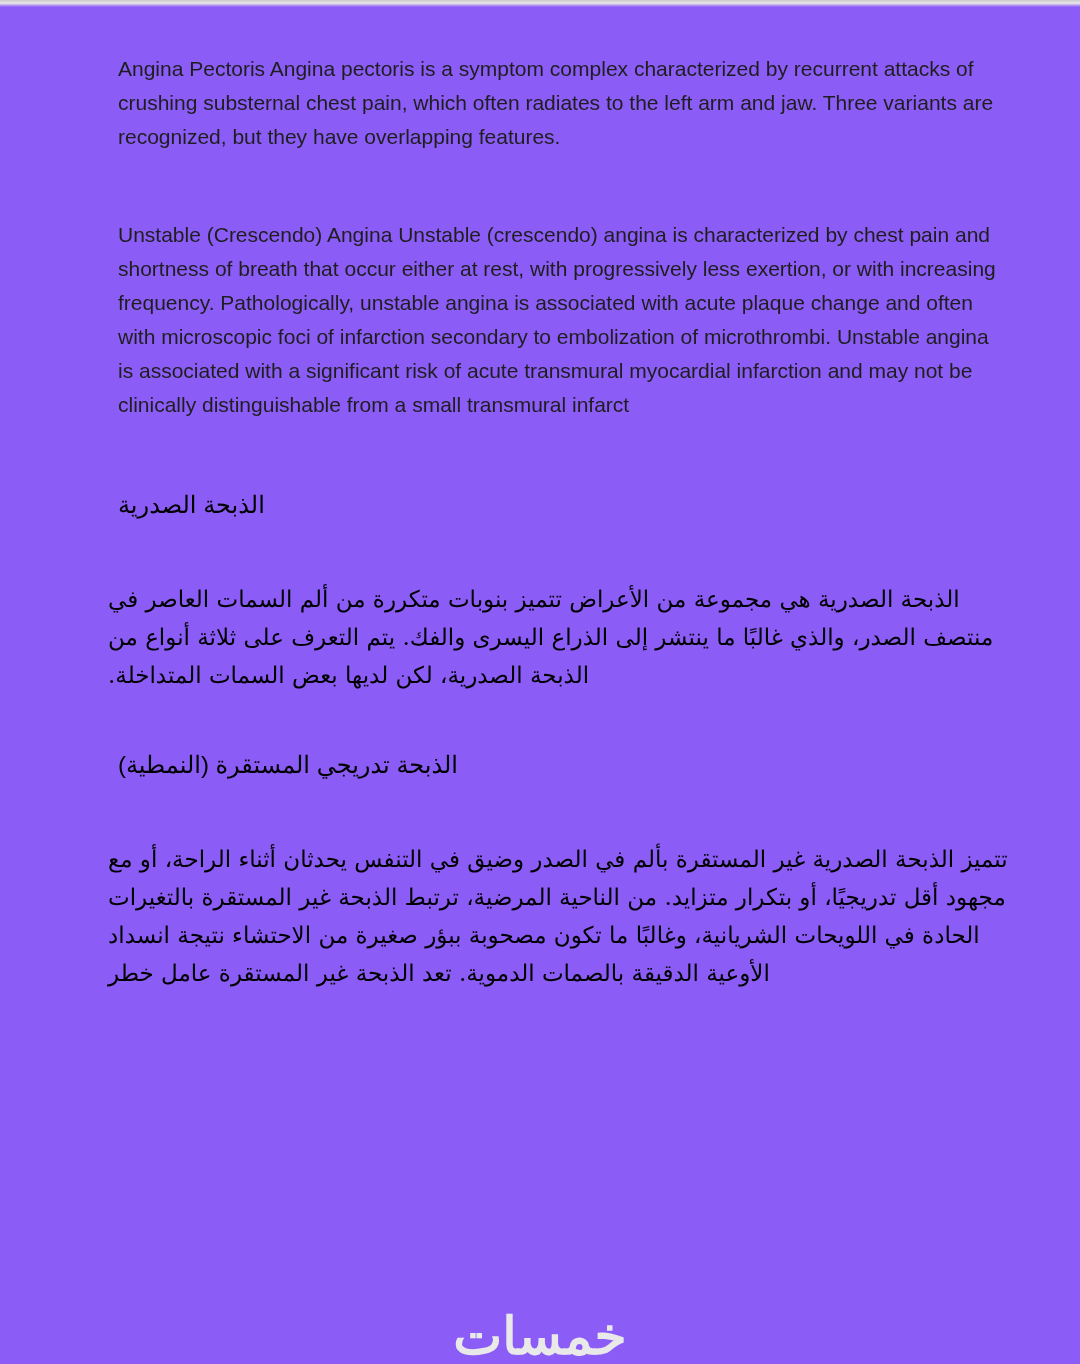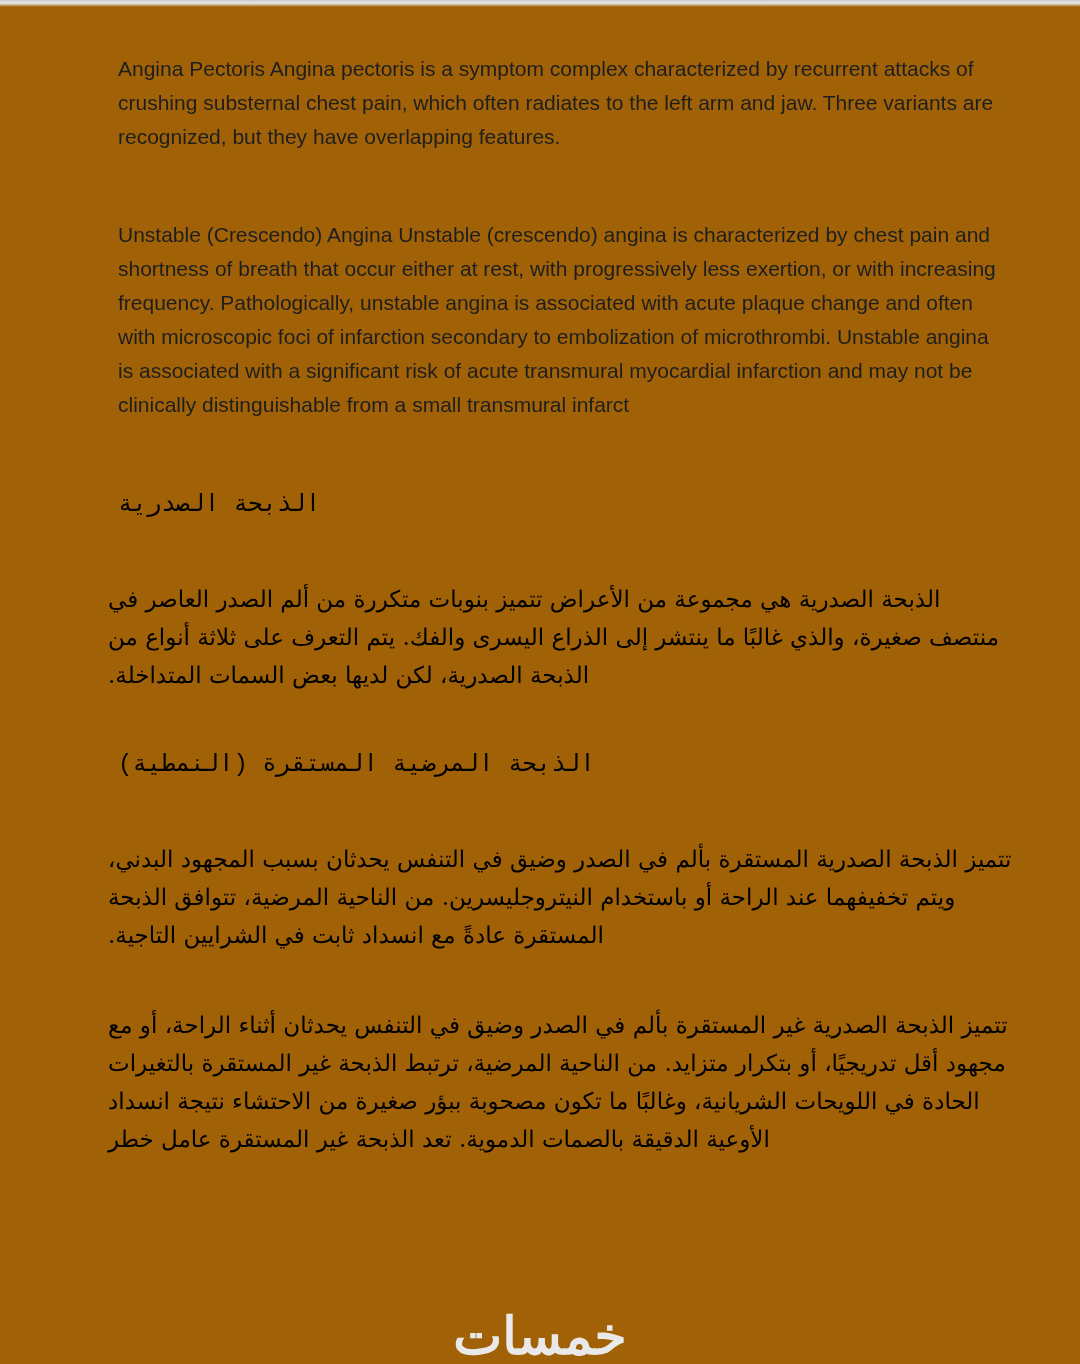--- a/index.html
+++ b/index.html
@@ -10,21 +10,21 @@
   body {
     width: 1080px;
     height: 1364px;
     position: relative;
     overflow: hidden;
     font-family: "Liberation Sans", sans-serif;
   }
   .page {
     position: absolute;
     inset: 0;
-    background: #a16207;
+    background: #8b5cf6;
   }
   .top-edge {
     position: absolute;
     top: 0; left: 0; right: 0;
     height: 7px;
     background: linear-gradient(to bottom, #c9c9c9 0%, #e9e9e9 45%, rgba(255,255,255,0) 100%);
     pointer-events: none;
   }
   .content {
     position: absolute;
@@ -39,21 +39,21 @@
     color: #1e1e1e;
     margin: 0 0 64px 0;
     text-align: left;
   }
   .para-en.last-en {
   }
   .head-ar {
     direction: rtl;
     text-align: left;
     unicode-bidi: plaintext;
-    font-family: Liberation Mono, monospace;
+    font-family: Liberation Sans, sans-serif;
     font-size: 24px;
     line-height: 38px;
     font-weight: 400;
     color: #000000;
     margin: 0 0 56px 0;
   }
   .para-ar {
     direction: rtl;
     text-align: left;
     font-family: "DejaVu Serif", "Liberation Serif", serif;
@@ -85,25 +85,24 @@
 
   <div class="content">
 
     <p class="para-en">Angina Pectoris Angina pectoris is a symptom complex characterized by recurrent attacks of crushing substernal chest pain, which often radiates to the left arm and jaw. Three variants are recognized, but they have overlapping features.</p>
 
 
     <p class="para-en last-en">Unstable (Crescendo) Angina Unstable (crescendo) angina is characterized by chest pain and shortness of breath that occur either at rest, with progressively less exertion, or with increasing frequency. Pathologically, unstable angina is associated with acute plaque change and often with microscopic foci of infarction secondary to embolization of microthrombi. Unstable angina is associated with a significant risk of acute transmural myocardial infarction and may not be clinically distinguishable from a small transmural infarct</p>
 
     <p class="head-ar" lang="ar">الذبحة الصدرية</p>
 
-    <p class="para-ar" lang="ar">الذبحة الصدرية هي مجموعة من الأعراض تتميز بنوبات متكررة من ألم الصدر العاصر في منتصف صغيرة، والذي غالبًا ما ينتشر إلى الذراع اليسرى والفك. يتم التعرف على ثلاثة أنواع من الذبحة الصدرية، لكن لديها بعض السمات المتداخلة.</p>
+    <p class="para-ar" lang="ar">الذبحة الصدرية هي مجموعة من الأعراض تتميز بنوبات متكررة من ألم السمات العاصر في منتصف الصدر، والذي غالبًا ما ينتشر إلى الذراع اليسرى والفك. يتم التعرف على ثلاثة أنواع من الذبحة الصدرية، لكن لديها بعض السمات المتداخلة.</p>
 
-    <p class="head-ar" lang="ar">الذبحة المرضية المستقرة (النمطية)</p>
+    <p class="head-ar" lang="ar">الذبحة تدريجي المستقرة (النمطية)</p>
 
-    <p class="para-ar" lang="ar">تتميز الذبحة الصدرية المستقرة بألم في الصدر وضيق في التنفس يحدثان بسبب المجهود البدني، ويتم تخفيفهما عند الراحة أو باستخدام النيتروجليسرين. من الناحية المرضية، تتوافق الذبحة المستقرة عادةً مع انسداد ثابت في الشرايين التاجية.</p>
 
 
     <p class="para-ar" lang="ar">تتميز الذبحة الصدرية غير المستقرة بألم في الصدر وضيق في التنفس يحدثان أثناء الراحة، أو مع مجهود أقل تدريجيًا، أو بتكرار متزايد. من الناحية المرضية، ترتبط الذبحة غير المستقرة بالتغيرات الحادة في اللويحات الشريانية، وغالبًا ما تكون مصحوبة ببؤر صغيرة من الاحتشاء نتيجة انسداد الأوعية الدقيقة بالصمات الدموية. تعد الذبحة غير المستقرة عامل خطر</p>
 
   </div>
 
   <div class="watermark" lang="ar">خمسات</div>
 </div>
 
 </body></html>

